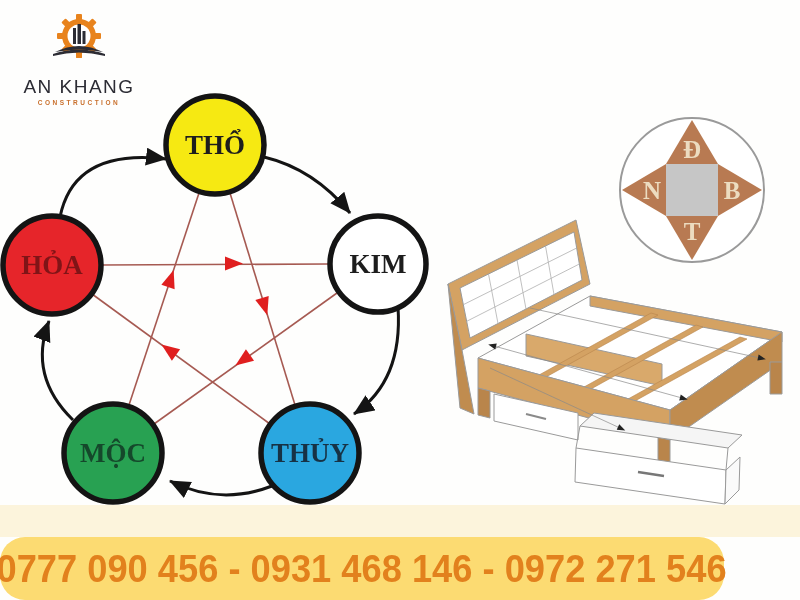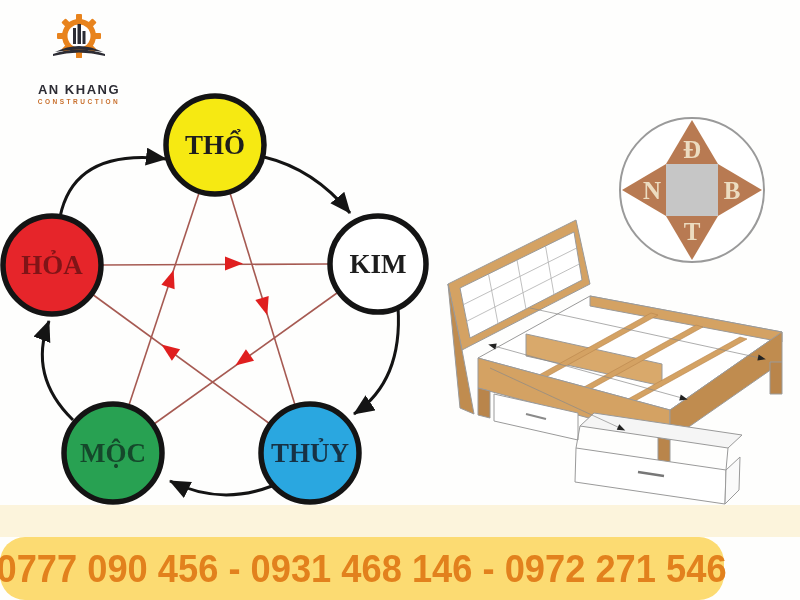--- a/index.html
+++ b/index.html
@@ -3,21 +3,21 @@
 <meta charset="utf-8">
 <style>
   * { margin:0; padding:0; box-sizing:border-box; }
   html,body { width:800px; height:600px; }
   body { font-family:"Liberation Sans", sans-serif; background:#ffffff; overflow:hidden; }
   #stage { position:relative; width:800px; height:600px; background:#fefefd; }
 
   
   .logo { position:absolute; left:14px; top:12px; width:130px; text-align:center; }
   .logo-mark { position:relative; width:56px; height:56px; margin:0 auto; }
-  .logo-title { margin-top:14px; font-size:13px; font-weight:700; letter-spacing:1.5px; color:#2c2c34; }
+  .logo-title { margin-top:8px; font-size:19px; font-weight:400; letter-spacing:1.5px; color:#2c2c34; }
   .logo-sub { font-size:6.5px; font-weight:700; letter-spacing:2.5px; color:#c9702d; margin-top:1px; }
 
   
   .panel { position:absolute; }
   #five-elements { left:0; top:90; }
   #compass { left:612px; top:110px; }
   #bed { left:430px; top:218px; }
 
   svg text.node-label { font-family:"Liberation Serif", serif; font-weight:bold; font-size:27px; }
   svg text.compass-letter { font-family:"Liberation Serif", serif; font-weight:bold; font-size:25px; }

